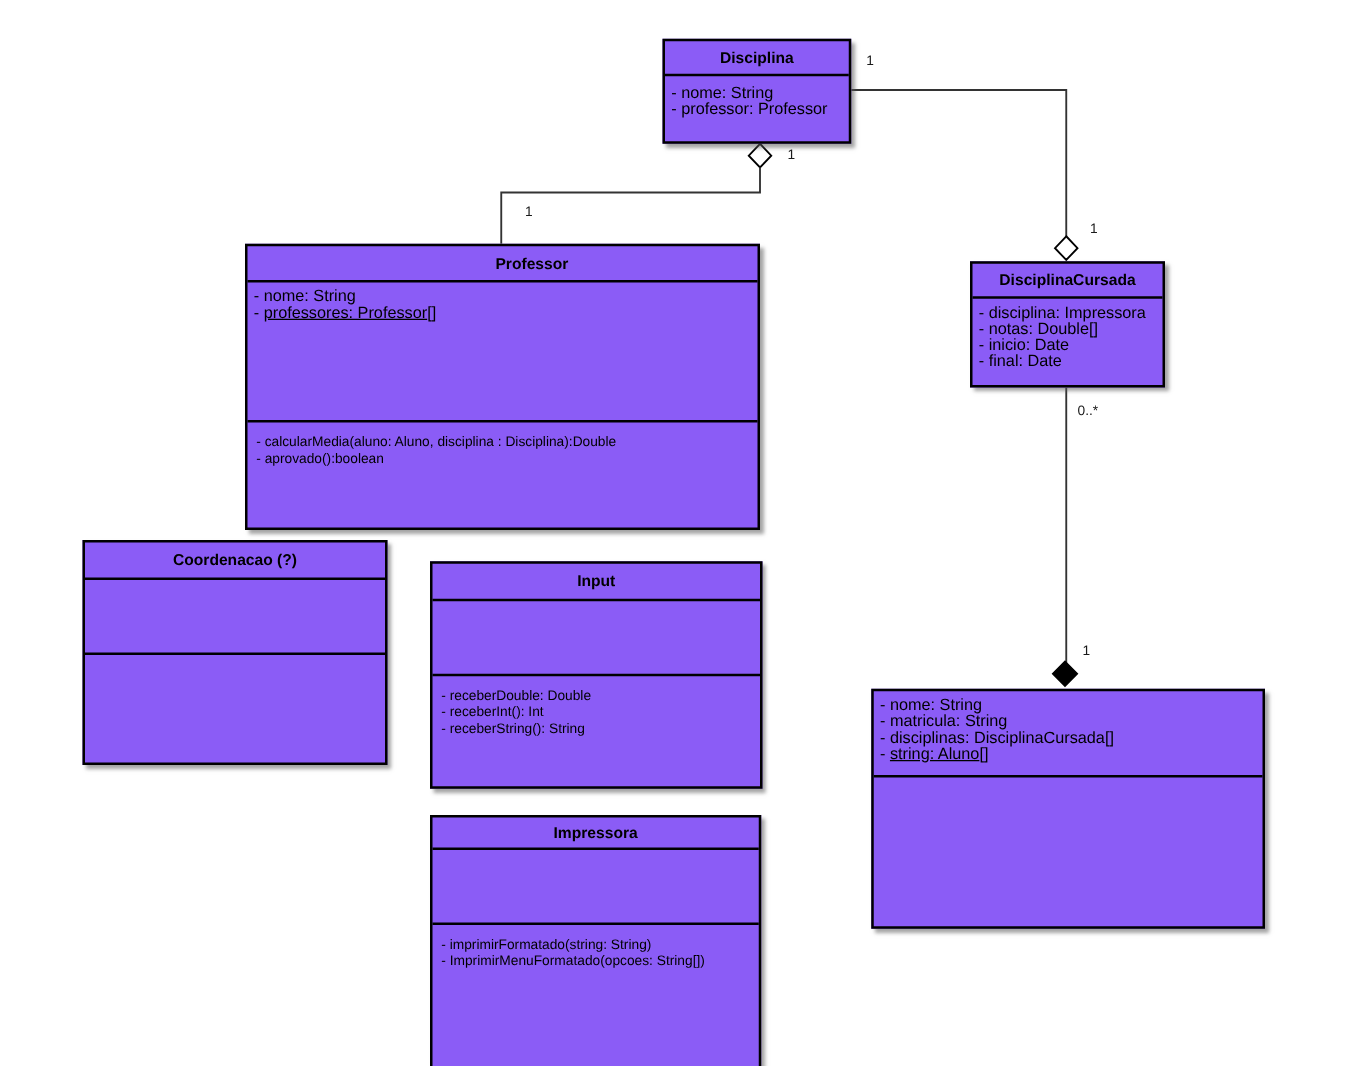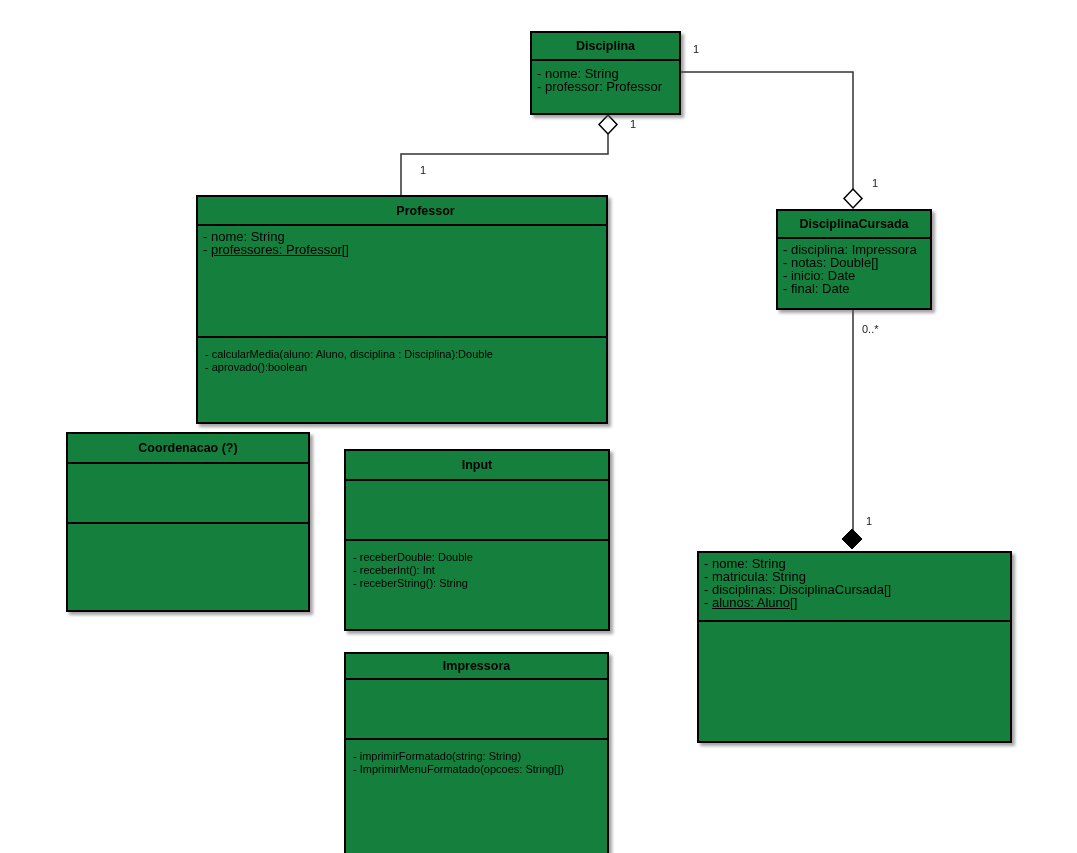--- a/index.html
+++ b/index.html
@@ -8,21 +8,21 @@
     background: #ffffff;
     font-family: "Liberation Sans", sans-serif;
     overflow: hidden;
     position: relative;
   }
   #canvas { position: absolute; left: 0; top: 0; width: 1077px; height: 853px; }
   svg.connectors { position: absolute; left: 0; top: 0; width: 1077px; height: 853px; }
 
   .uml-class {
     position: absolute;
-    background: #15803d;
+    background: #8b5cf6;
     border: 2px solid #000000;
     box-shadow: 3px 3px 3px rgba(90,90,90,0.55);
     display: flex;
     flex-direction: column;
   }
   .uml-title {
     border-bottom: 2px solid #000000;
     font-weight: bold;
     font-size: 12.5px;
     color: #000000;
@@ -136,18 +136,18 @@
       <div class="line">- imprimirFormatado(string: String)</div>
       <div class="line">- ImprimirMenuFormatado(opcoes: String[])</div>
     </div>
   </div>
 
   <div class="uml-class" style="left:697px; top:551px; width:315px; height:192px;">
     <div class="uml-attrs bordered" style="height:69px;">
       <div class="line">- nome: String</div>
       <div class="line">- matricula: String</div>
       <div class="line">- disciplinas: DisciplinaCursada[]</div>
-      <div class="line"><span>- </span><span class="u">alunos: Aluno</span><span>[]</span></div>
+      <div class="line"><span>- </span><span class="u">string: Aluno</span><span>[]</span></div>
     </div>
     <div class="uml-methods"></div>
   </div>
 
 </div>
 
 </body></html>

